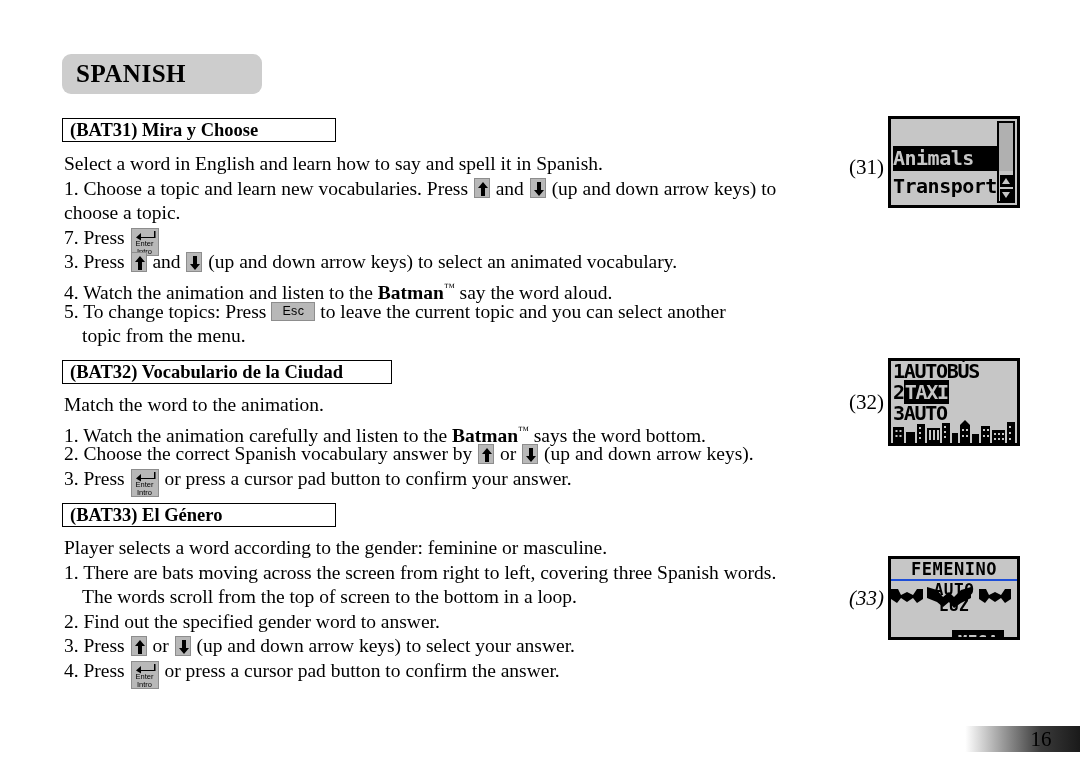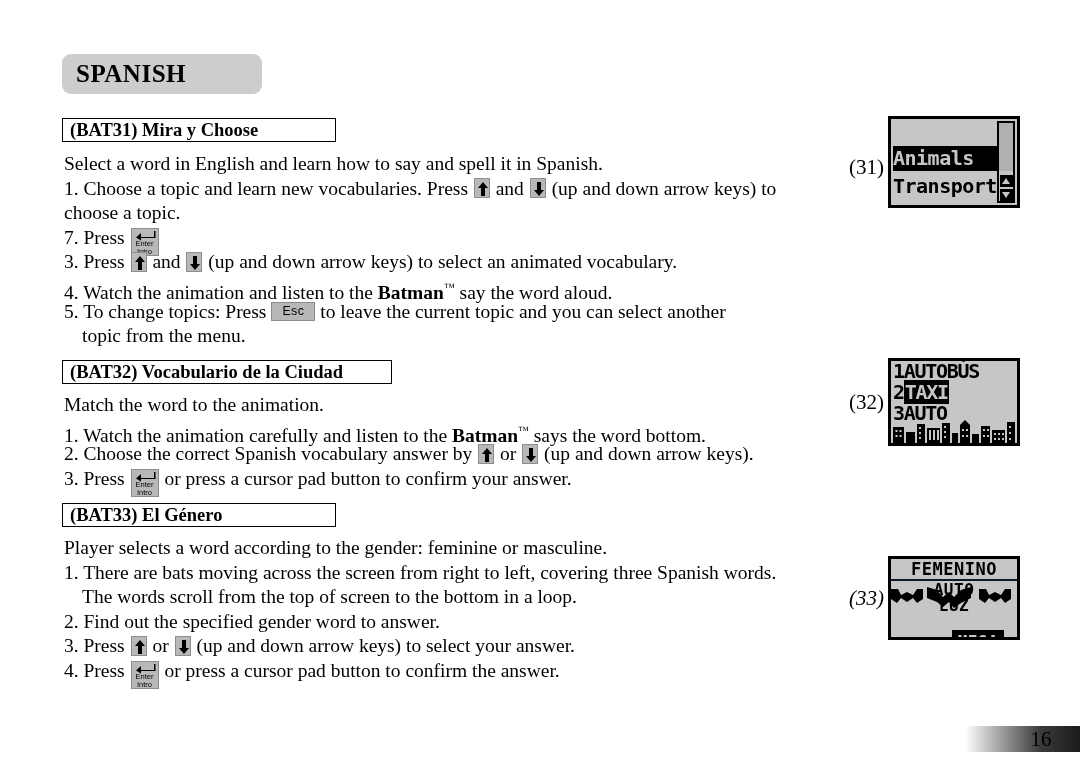--- a/index.html
+++ b/index.html
@@ -222,21 +222,21 @@
     width: 126px; height: 26px;
   }
 
   
   #lcd3 { left: 888px; top: 556px; width: 132px; height: 84px; }
   #lcd3 .hdr {
     position: absolute;
     left: 0; top: 0;
     width: 100%;
     height: 22px;
-    border-bottom: 2px solid #0f172a;
+    border-bottom: 2px solid #1d4ed8;
     font-size: 17px;
     line-height: 21px;
     font-weight: bold;
     letter-spacing: 0.5px;
     text-align: center;
     box-sizing: border-box;
   }
   #lcd3 .word-auto, #lcd3 .word-luz, #lcd3 .word-mesa {
     position: absolute;
     width: 100%;

